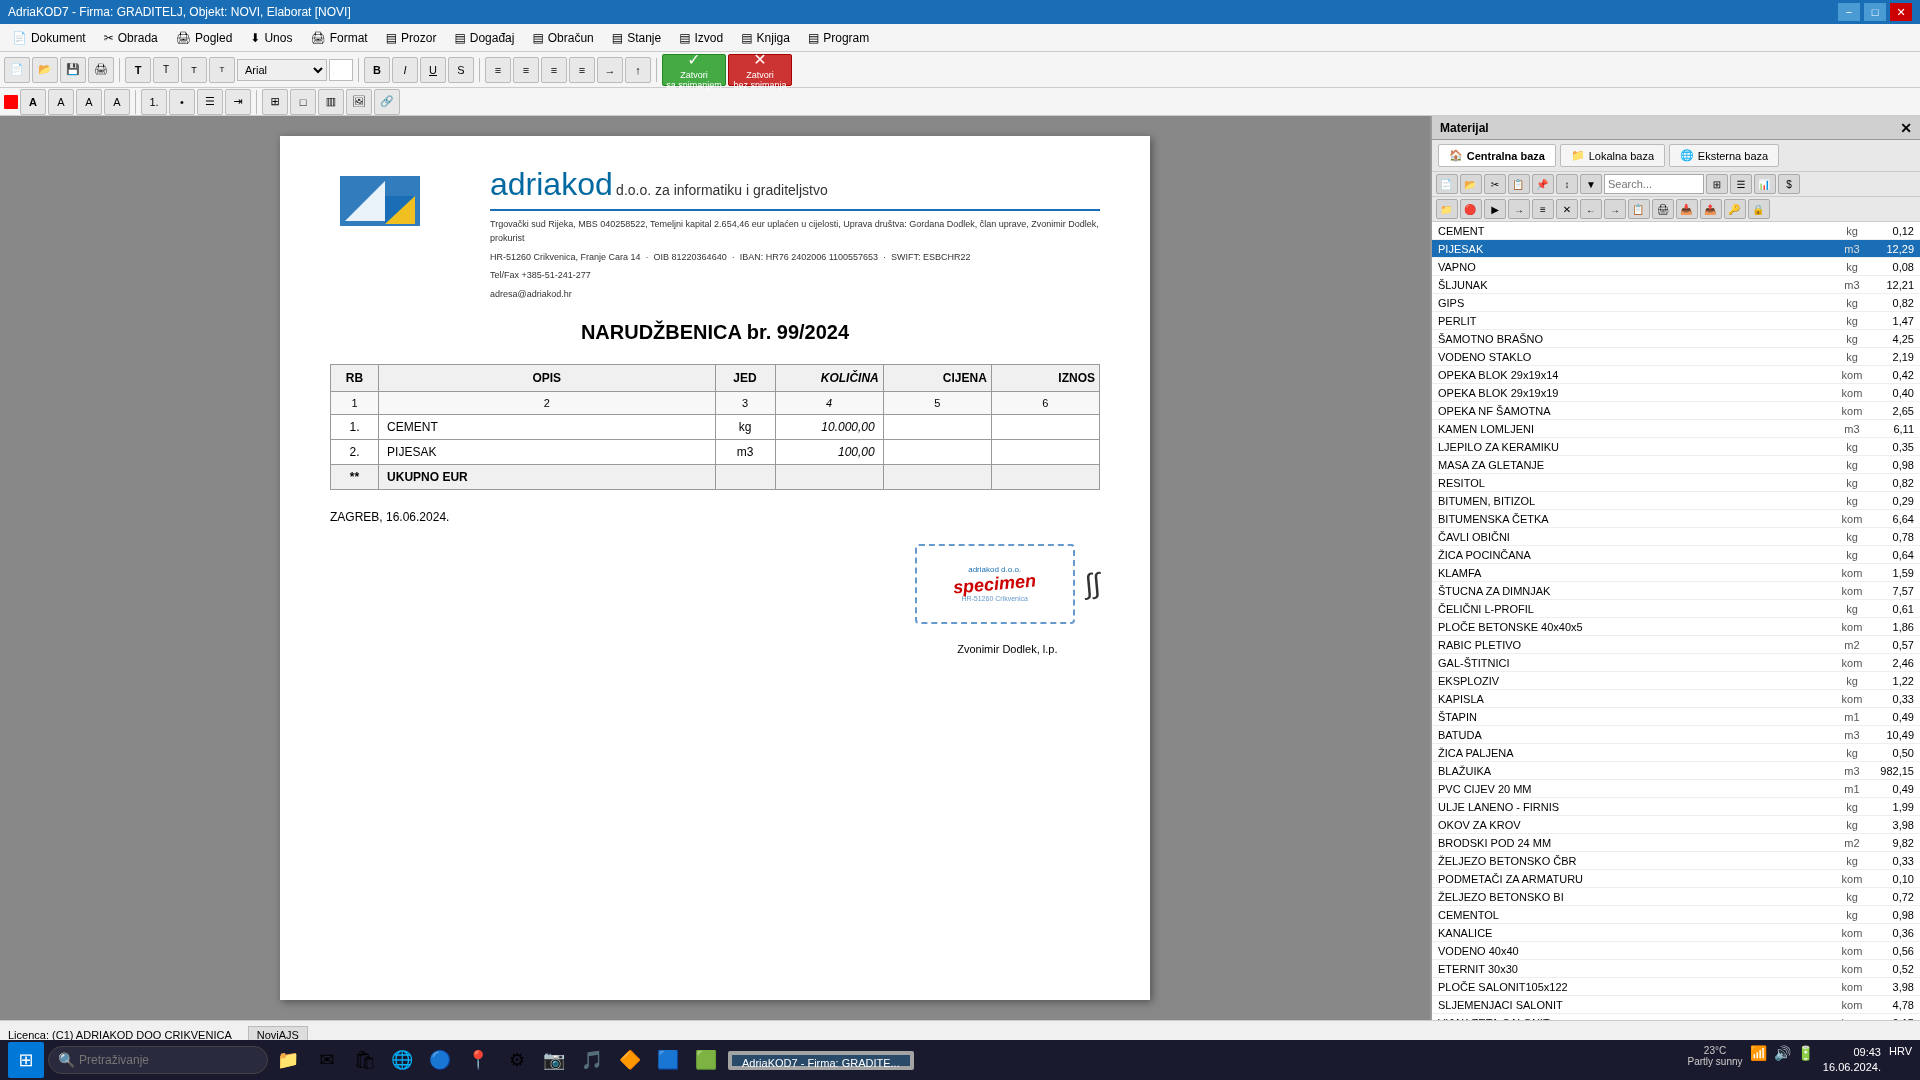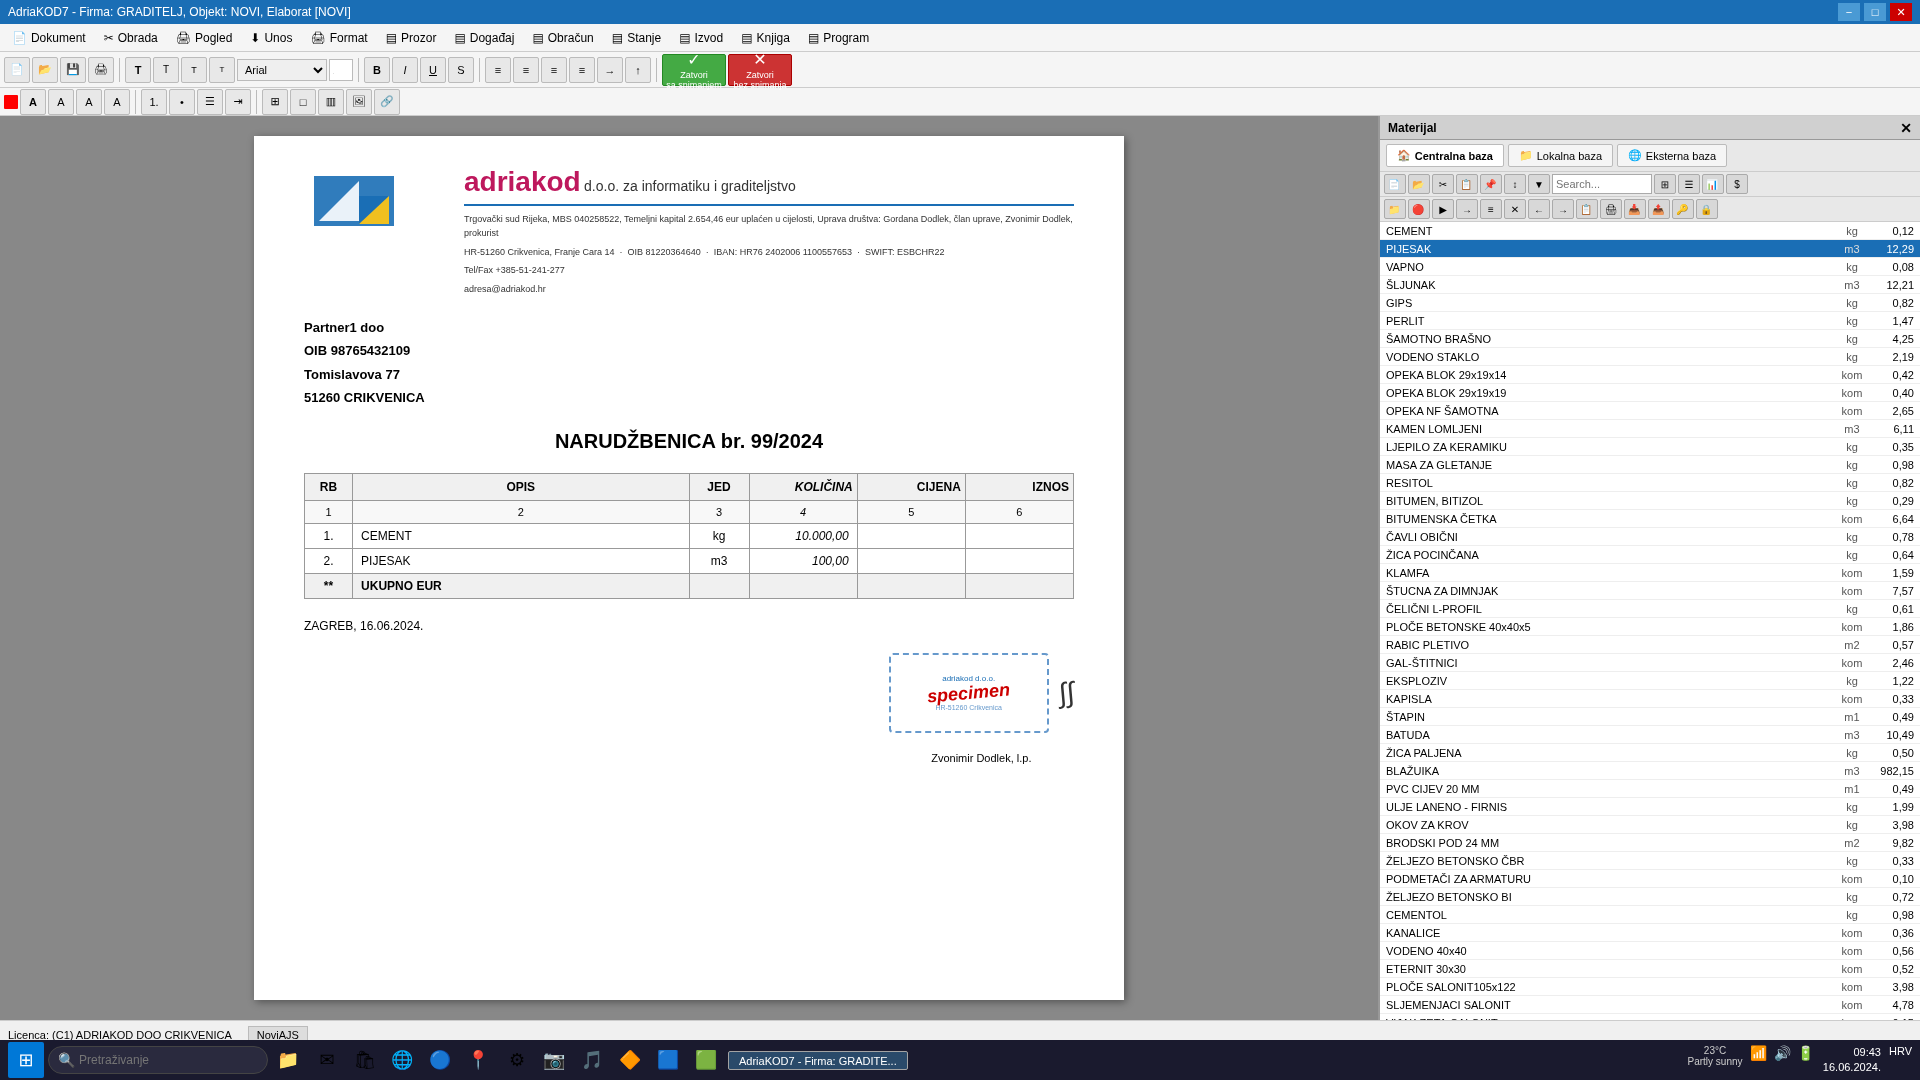--- a/index.html
+++ b/index.html
@@ -206,21 +206,21 @@
       display: flex;
       flex-direction: column;
       align-items: center;
       justify-content: center;
       position: relative;
     }
     .stamp-text { color: #c00; font-size: 18px; font-style: italic; font-weight: bold; transform: rotate(-5deg); }
 
     
     .materials-panel {
-      width: 542px;
+      width: 490px;
       background: #f0f0f0;
       border-left: 2px solid #999;
       display: flex;
       flex-direction: column;
       flex-shrink: 0;
     }
     .panel-title-bar {
       background: #d0d0d0;
       border-bottom: 1px solid #999;
       height: 24px;
@@ -374,29 +374,29 @@
     .taskbar-right {
       margin-left: auto;
       display: flex;
       gap: 8px;
       color: white;
       font-size: 11px;
     }
     .taskbar-time { text-align: right; line-height: 1.4; }
     .taskbar-app {
       background: #2a4a6a;
-      border: 1px solid #a3a3a3;
+      border: 4px solid #a3a3a3;
       color: white;
       height: 19px;
       padding: 2px 10px;
       font-size: 11px;
       cursor: pointer;
       border-radius: 2px;
       display: flex;
-      align-items: flex-end;
+      align-items: flex-start;
     }
     .weather-info { color: #ccc; font-size: 10px; text-align: center; }
     .toolbar-red-indicator {
       width: 14px;
       height: 14px;
       background: red;
       border: none;
       cursor: pointer;
       border-radius: 1px;
     }
@@ -533,45 +533,39 @@
 
             <polygon points="15,55 55,15 55,55" fill="white" opacity="0.9"></polygon>
 
             <rect x="55" y="30" width="30" height="28" fill="#f0c020"></rect>
 
             <polygon points="55,30 85,30 55,58" fill="#1a6eb5"></polygon>
           </svg>
         </div>
         <div class="company-info">
           <div>
-            <span style="font-size:28px;color:#be185d;font-weight:bold;font-family:Arial;">adriakod</span>
+            <span style="font-size:32px;color:#0369a1;font-weight:normal;font-family:Arial;">adriakod</span>
             <span style="font-size:14px;color:#333;">d.o.o. za informatiku i graditeljstvo</span>
           </div>
           <div style="height:2px;background:#1a6eb5;margin:6px 0;"></div>
           <div class="company-details">Trgovački sud Rijeka, MBS 040258522, Temeljni kapital 2.654,46 eur uplaćen u cijelosti, Uprava društva: Gordana Dodlek, član uprave, Zvonimir Dodlek, prokurist</div>
           <div class="company-details">
             <span>HR-51260 Crikvenica, Franje Cara 14</span>
             &nbsp;·&nbsp;
             <span>OIB 81220364640</span>
             &nbsp;·&nbsp;
             <span>IBAN: HR76 2402006 1100557653</span>
             &nbsp;·&nbsp;
             <span>SWIFT: ESBCHR22</span>
           </div>
           <div class="company-details">Tel/Fax +385-51-241-277</div>
           <div class="company-details">adresa@adriakod.hr</div>
         </div>
       </div>
 
-      <div class="client-info">
-        <div>Partner1 doo</div>
-        <div>OIB 98765432109</div>
-        <div>Tomislavova 77</div>
-        <div>51260 CRIKVENICA</div>
-      </div>
 
       <div class="doc-title">NARUDŽBENICA br. 99/2024</div>
 
       <table class="doc-table">
         <thead>
           <tr>
             <th class="col-rb">RB</th>
             <th class="col-opis">OPIS</th>
             <th class="col-jed">JED</th>
             <th class="col-kol">KOLIČINA</th>

